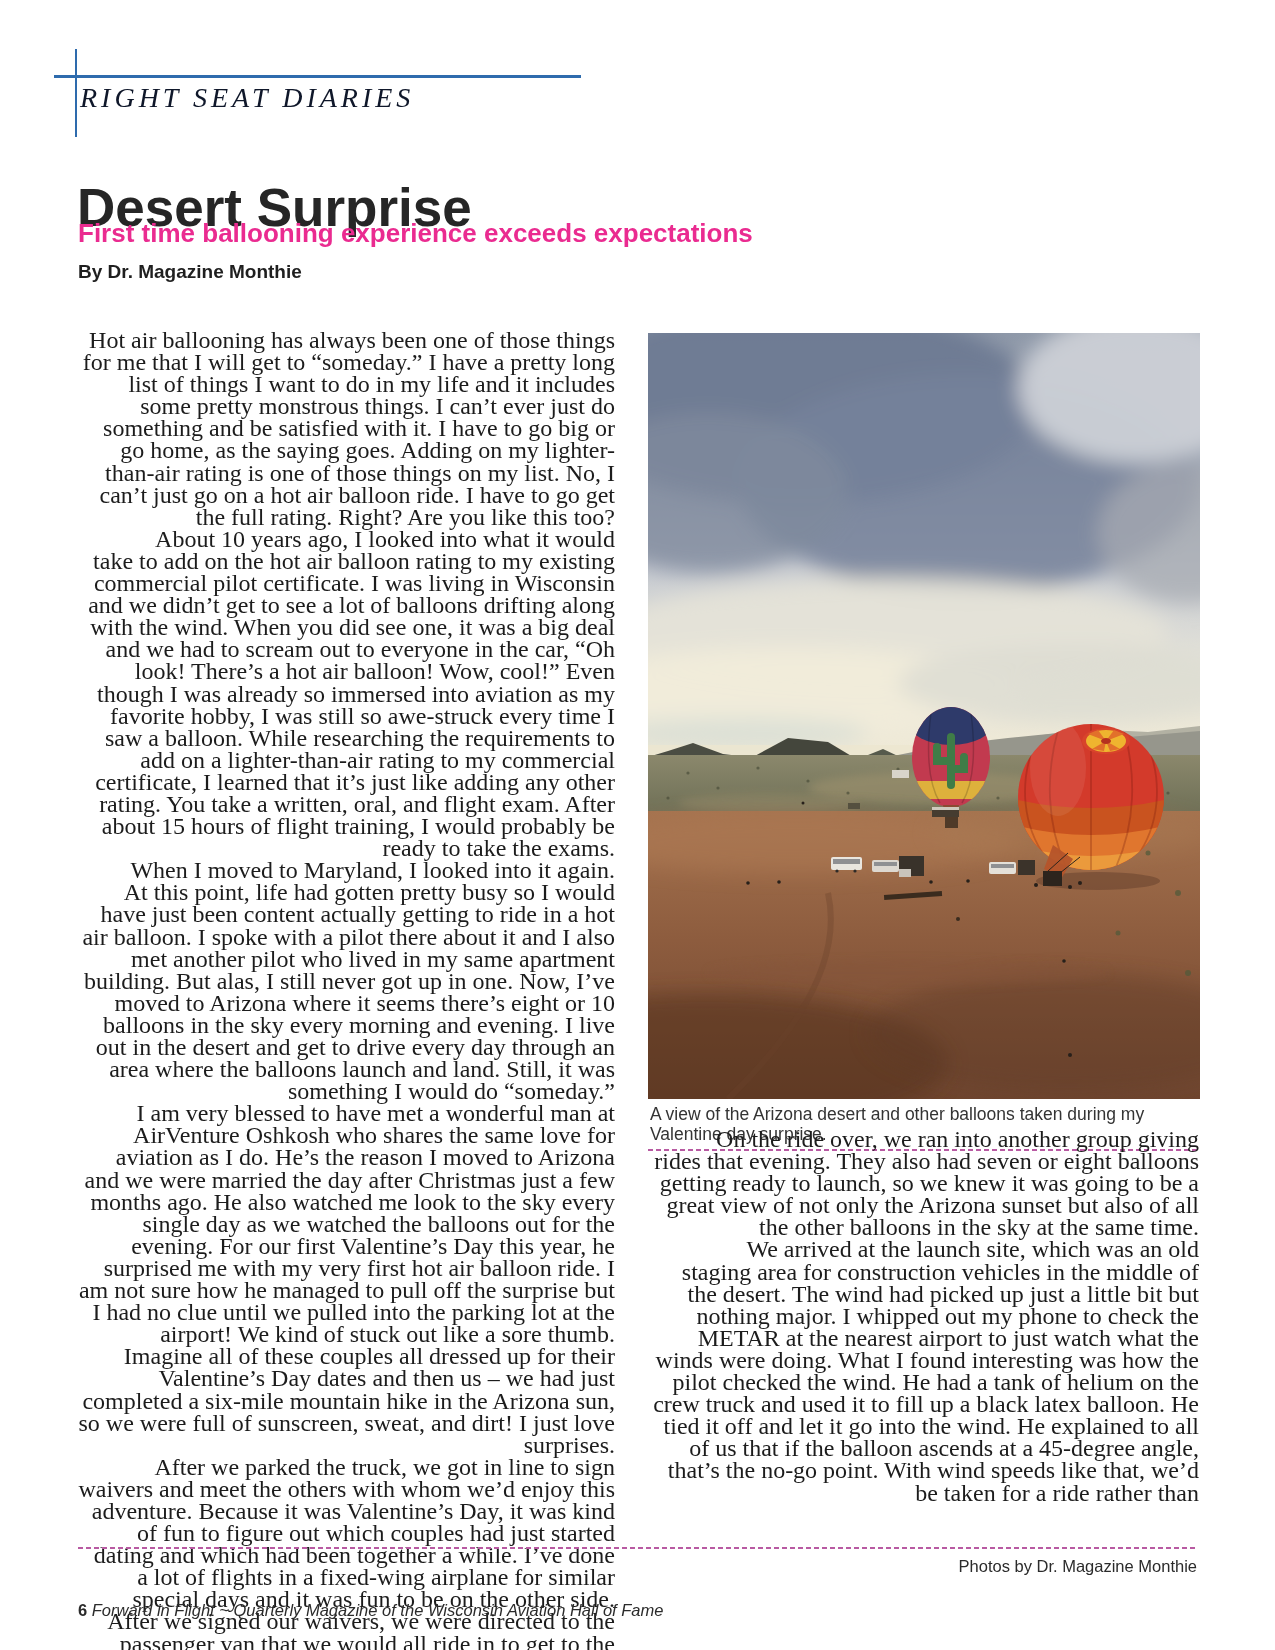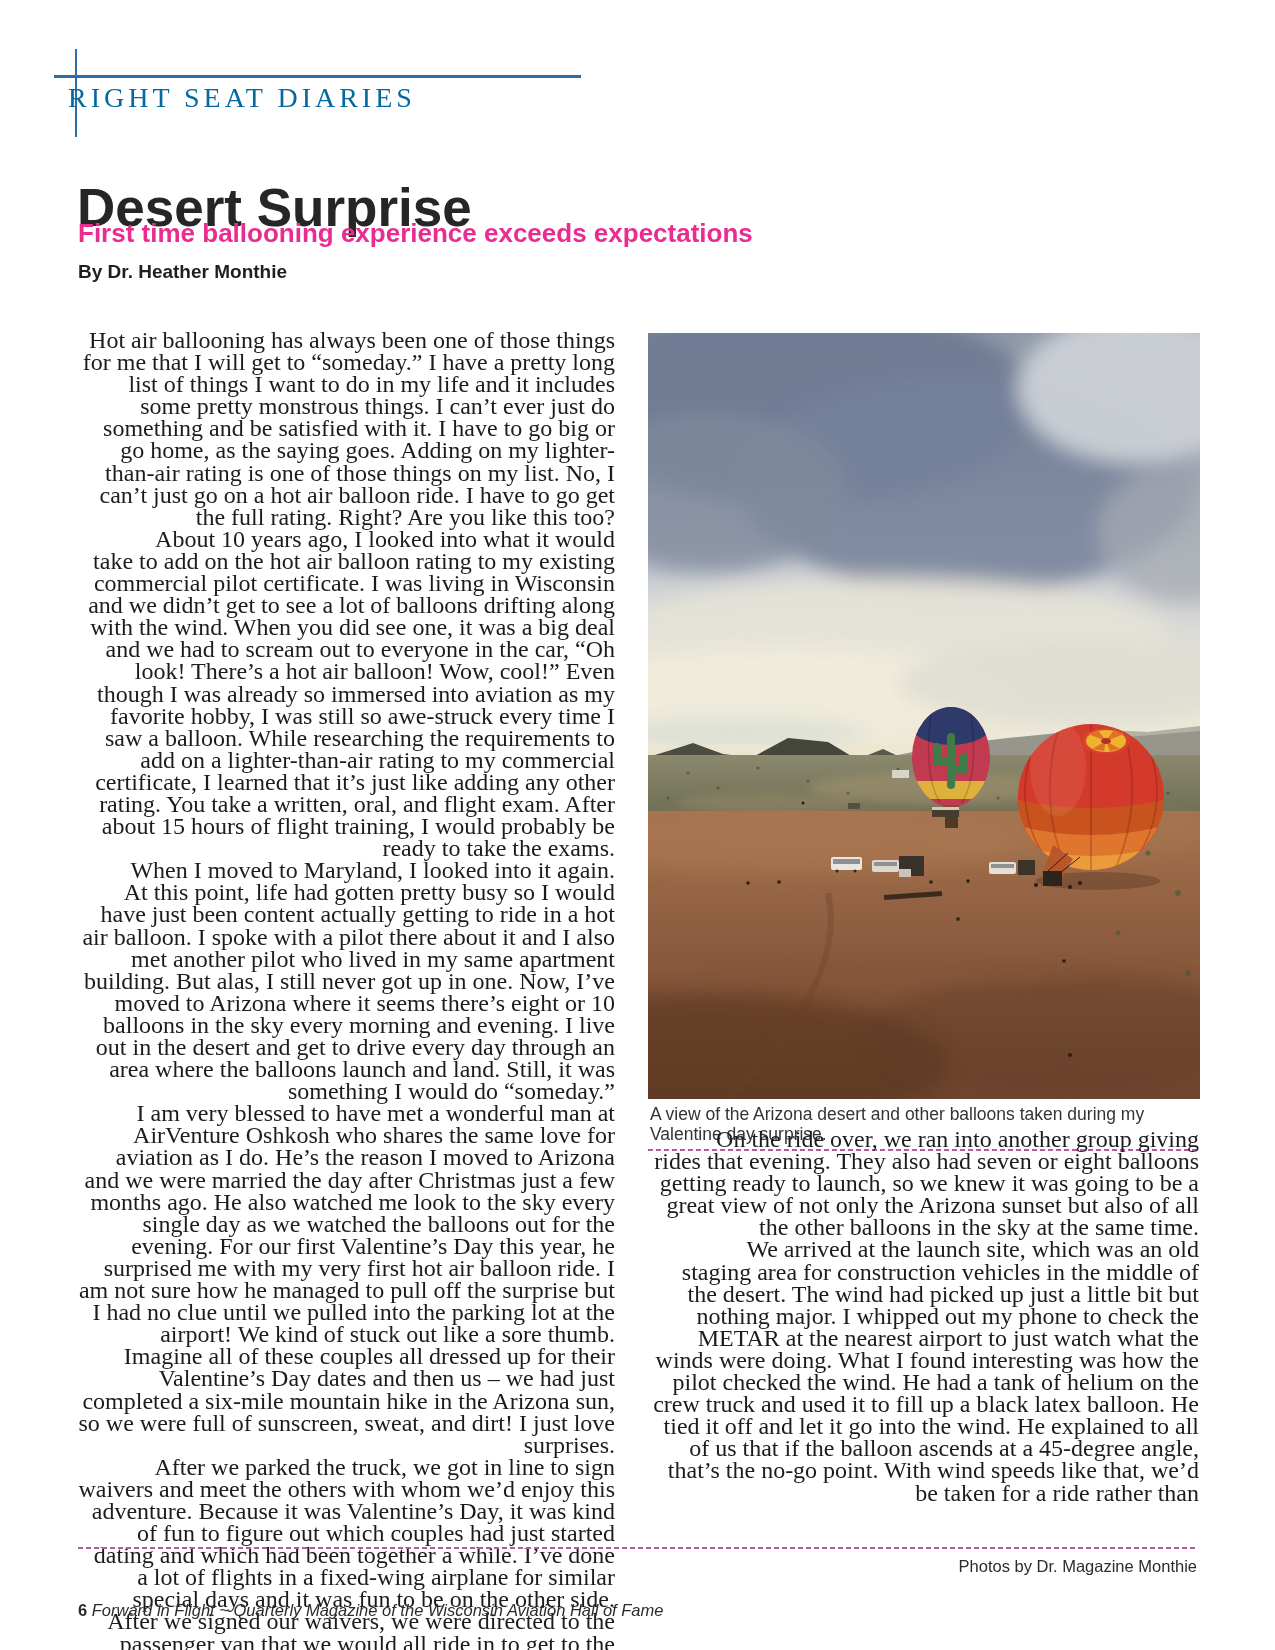--- a/index.html
+++ b/index.html
@@ -6,22 +6,22 @@
   body {
     width:1275px; height:1650px; position:relative; overflow:hidden;
     font-family:"Liberation Serif", serif; color:var(--text,#1c1c1c);
   }
   .abs { position:absolute; }
 
   
   .kicker-rule-h { left:54px; top:75px; width:527px; height:3px; background:var(--header-blue,#2e6bad); }
   .kicker-rule-v { left:75px; top:49px; width:2px; height:88px; background:var(--header-blue,#2e6bad); }
   .kicker {
-    left:68px; top:82px; font-family:"Liberation Serif", serif;
-    font-size:28px; letter-spacing:4px; color:#0369a1; white-space:nowrap;
+    left:80px; top:82px; font-family:"Liberation Serif", serif;
+    font-size:28px; letter-spacing:4px; color:#0f172a; white-space:nowrap;font-style:italic;
   }
 
   
   .title {
     left:77px; top:180px; font-family:"Liberation Sans", sans-serif;
     font-weight:bold; font-size:53px; line-height:1.05; color:var(--title-gray,#262626);
   }
   .subtitle {
     left:78px; top:220px; font-family:"Liberation Sans", sans-serif;
     font-weight:bold; font-size:26px; line-height:1.05; color:var(--subtitle-pink,#ea2b90);
@@ -69,21 +69,21 @@
 <body>
 
 <div>
 
   <div class="abs kicker-rule-h"></div>
   <div class="abs kicker-rule-v"></div>
   <div class="abs kicker">RIGHT SEAT DIARIES</div>
 
   <h1 class="abs title" style="margin:0">Desert Surprise</h1>
   <h2 class="abs subtitle" style="margin:0">First time ballooning experience exceeds expectations</h2>
-  <div class="abs byline">By Dr. Heather Monthie</div>
+  <div class="abs byline">By Dr. Magazine Monthie</div>
 
   <div class="abs bodycol col1">
       <p class="para">Hot air ballooning has always been one of those things for me that I will get to “someday.” I have a pretty long list of things I want to do in my life and it includes some pretty monstrous things. I can’t ever just do something and be satisfied with it. I have to go big or go home, as the saying goes. Adding on my lighter-than-air rating is one of those things on my list. No, I can’t just go on a hot air balloon ride. I have to go get the full rating. Right? Are you like this too?</p>
       <p class="para">About 10 years ago, I looked into what it would take to add on the hot air balloon rating to my existing commercial pilot certificate. I was living in Wisconsin and we didn’t get to see a lot of balloons drifting along with the wind. When you did see one, it was a big deal and we had to scream out to everyone in the car, “Oh look! There’s a hot air balloon! Wow, cool!” Even though I was already so immersed into aviation as my favorite hobby, I was still so awe-struck every time I saw a balloon. While researching the requirements to add on a lighter-than-air rating to my commercial certificate, I learned that it’s just like adding any other rating. You take a written, oral, and flight exam. After about 15 hours of flight training, I would probably be ready to take the exams.</p>
       <p class="para">When I moved to Maryland, I looked into it again. At this point, life had gotten pretty busy so I would have just been content actually getting to ride in a hot air balloon. I spoke with a pilot there about it and I also met another pilot who lived in my same apartment building. But alas, I still never got up in one. Now, I’ve moved to Arizona where it seems there’s eight or 10 balloons in the sky every morning and evening. I live out in the desert and get to drive every day through an area where the balloons launch and land. Still, it was something I would do “someday.”</p>
       <p class="para">I am very blessed to have met a wonderful man at AirVenture Oshkosh who shares the same love for aviation as I do. He’s the reason I moved to Arizona and we were married the day after Christmas just a few months ago. He also watched me look to the sky every single day as we watched the balloons out for the evening. For our first Valentine’s Day this year, he surprised me with my very first hot air balloon ride. I am not sure how he managed to pull off the surprise but I had no clue until we pulled into the parking lot at the airport! We kind of stuck out like a sore thumb. Imagine all of these couples all dressed up for their Valentine’s Day dates and then us – we had just completed a six-mile mountain hike in the Arizona sun, so we were full of sunscreen, sweat, and dirt! I just love surprises.</p>
       <p class="para">After we parked the truck, we got in line to sign waivers and meet the others with whom we’d enjoy this adventure. Because it was Valentine’s Day, it was kind of fun to figure out which couples had just started dating and which had been together a while. I’ve done a lot of flights in a fixed-wing airplane for similar special days and it was fun to be on the other side. After we signed our waivers, we were directed to the passenger van that we would all ride in to get to the launch site. In all, we had enough people that there would be about 7 balloons going up at the same time.</p>
     </div>
 
   <div class="abs photo">

